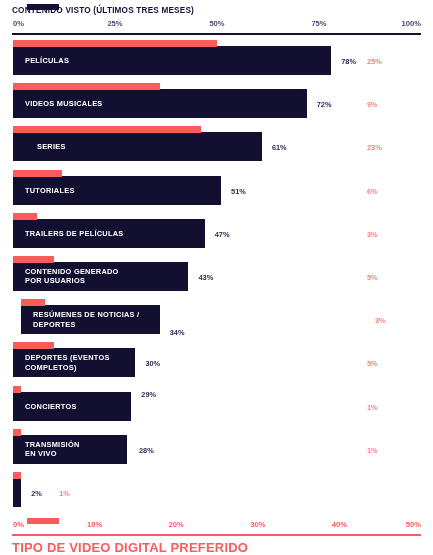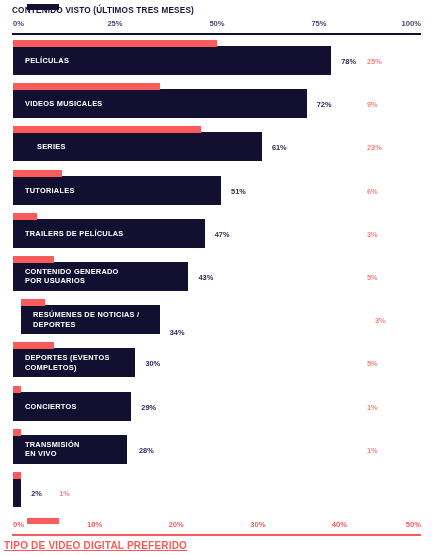--- a/index.html
+++ b/index.html
@@ -84,23 +84,23 @@
   }
   .bot-swatch{
     position:absolute;left:27px;top:3.5px;
     width:32px;height:6px;background:#fb5b5b;
   }
   .bot-rule{
     position:absolute;left:12px;top:20px;
     width:409px;height:2.2px;background:#fb5b5b;
   }
   .bot-title{
-    position:absolute;left:4px;top:26px;
-    font-size:10px;font-weight:bold;letter-spacing:.2px;
-    color:#fb5b5b;white-space:nowrap;text-decoration:underline;
+    position:absolute;left:12px;top:26px;
+    font-size:13px;font-weight:bold;letter-spacing:.2px;
+    color:#fb5b5b;white-space:nowrap;
   }
 </style>
 </head>
 <body>
 
 <div id="top-header">
   <div class="top-title">CONTENIDO VISTO (ÚLTIMOS TRES MESES)</div>
   <div class="top-axis">
       <div class="top-tick" style="left: 13px;">0%</div>
       <div class="top-tick" style="left: 115px; transform: translateX(-50%);">25%</div>
@@ -169,21 +169,21 @@
       <div class="bar-red" style="width: 40.8px; background: rgb(251, 91, 91);"></div>
       <div class="row-label" style="top: 11px;">DEPORTES (EVENTOS
 COMPLETOS)</div>
       <div class="val-navy" style="left: 145.4px; top: 17px;">30%</div>
       <div class="val-red" style="left: 367px; top: 17px;">5%</div>
     </div>
     <div class="row" style="top: 345.6px; height: 43.2px;">
       <div class="bar-navy" style="width: 118.32px; background: rgb(18, 15, 49);"></div>
       <div class="bar-red" style="width: 8.16px; background: rgb(251, 91, 91);"></div>
       <div class="row-label" style="top: 16px;">CONCIERTOS</div>
-      <div class="val-navy" style="left: 141.32px; top: 17px;">29%</div>
+      <div class="val-navy" style="left: 141.32px; top: 4px;">29%</div>
       <div class="val-red" style="left: 367px; top: 17px;">1%</div>
     </div>
     <div class="row" style="top: 388.8px; height: 43.2px;">
       <div class="bar-navy" style="width: 114.24px; background: rgb(18, 15, 49);"></div>
       <div class="bar-red" style="width: 8.16px; background: rgb(251, 91, 91);"></div>
       <div class="row-label" style="top: 11px;">TRANSMISIÓN
 EN VIVO</div>
       <div class="val-navy" style="left: 139px; top: 17px;">28%</div>
       <div class="val-red" style="left: 367px; top: 17px;">1%</div>
     </div>

